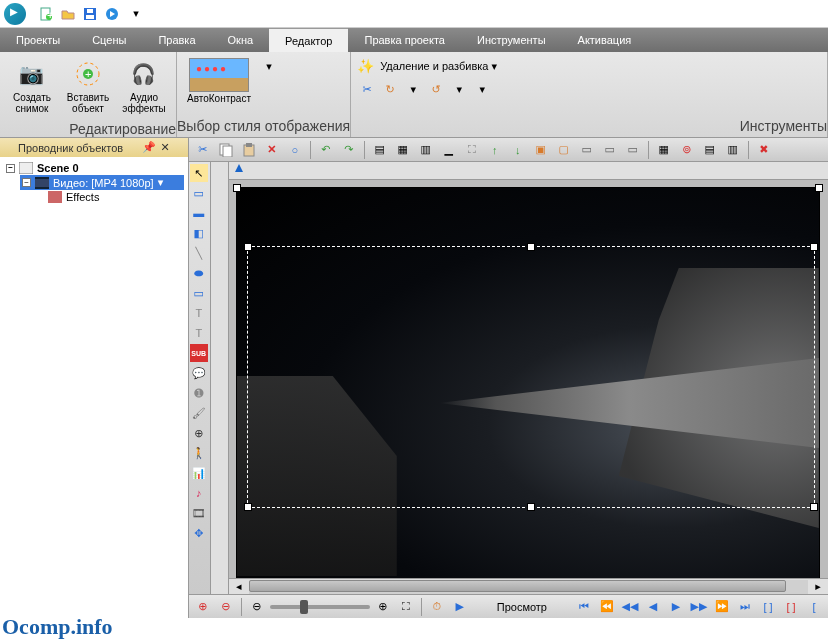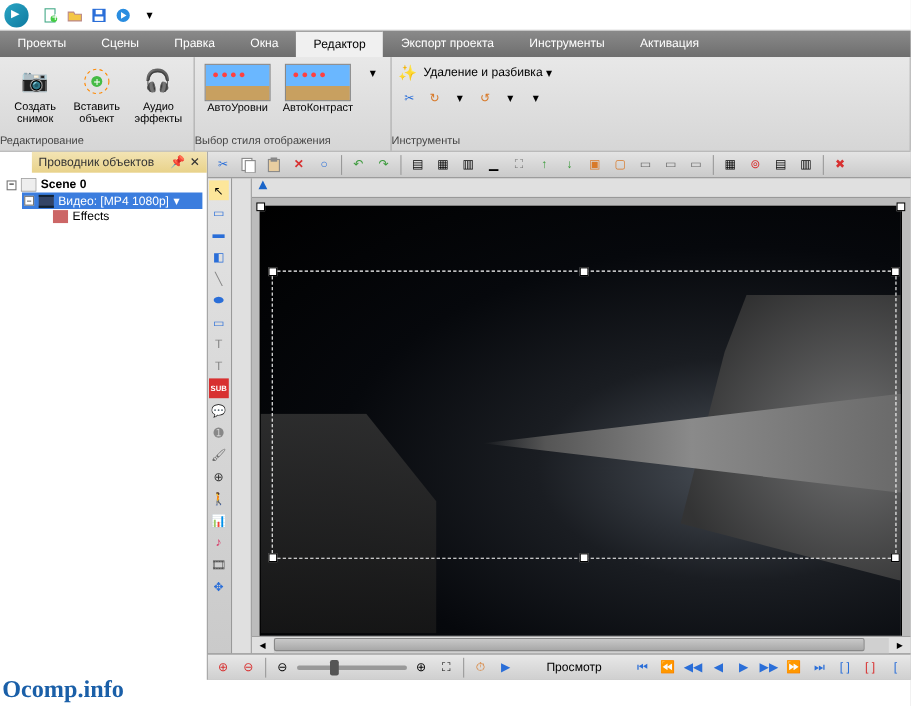--- a/index.html
+++ b/index.html
@@ -14,36 +14,36 @@
 
 
 .menubar { height: 24px; background: linear-gradient(#8a8a8a, #6e6e6e); display: flex; align-items: stretch; color: #fff; }
 .menu-item { padding: 0 16px; display: flex; align-items: center; cursor: pointer; }
 .menu-item.active { background: #f0f0f0; color: #000; border-top: 1px solid #999; }
 
 
 .ribbon { height: 86px; background: linear-gradient(#e8e8e8, #d6d6d6); border-bottom: 1px solid #999; display: flex; }
 .ribbon-group { border-right: 1px solid #aaa; display: flex; flex-direction: column; }
 .ribbon-group-body { flex: 1; display: flex; align-items: flex-start; padding: 4px 6px; gap: 4px; }
-.ribbon-group-title { text-align: left; font-size: 10px; color: #444; padding: 1px 0 3px; }
+.ribbon-group-title { text-align: right; font-size: 14px; color: #444; padding: 1px 0 3px; }
 .ribbon-btn-lg { display: flex; flex-direction: column; align-items: center; justify-content: flex-start; width: 52px; padding: 2px; cursor: pointer; text-align: center; line-height: 1.1; }
 .ribbon-btn-lg .ico { width: 32px; height: 32px; margin-bottom: 2px; display: flex; align-items: center; justify-content: center; font-size: 20px; }
 .ribbon-btn-lg span { font-size: 10px; }
 .thumb { width: 60px; height: 34px; border: 1px solid #888; margin-bottom: 1px; }
 .thumb.red { background: radial-gradient(circle at 40% 40%, #ff5252, #c41818); border-radius: 50%; width: 34px; height: 34px; position: relative; }
 .thumb.red::after { content: ""; position: absolute; left: 4px; top: 4px; right: 4px; bottom: 4px; border: 2px solid #062a62; border-radius: 50%; transform: rotate(-20deg); }
 .thumb.balloons { background: linear-gradient(#6ab7ff 0%, #6ab7ff 60%, #c8a060 60%, #c8a060 100%); position: relative; }
 .thumb.balloons::after { content: "●●●●"; position: absolute; top: 4px; left: 6px; color: #ff4040; font-size: 10px; letter-spacing: 2px; }
 .instr-row { display: flex; gap: 3px; align-items: center; }
 .instr-btn { width: 20px; height: 18px; display: flex; align-items: center; justify-content: center; cursor: pointer; }
 
 
 .workspace { display: flex; height: 480px; }
 .panel { width: 195px; background: #fff; border-right: 1px solid #999; display: flex; flex-direction: column; }
-.panel-header { background: linear-gradient(#f3e4b4, #e8d28a); padding: 3px 6px; display: flex; align-items: center; justify-content: space-between; font-size: 11px; color: #333; margin-left: 29px; }
+.panel-header { background: linear-gradient(#f3e4b4, #e8d28a); padding: 3px 18px; display: flex; align-items: center; justify-content: space-between; font-size: 11px; color: #333; }
 .panel-header .ctrls { display: flex; gap: 4px; }
 .tree { padding: 4px; flex: 1; }
 .tree-row { display: flex; align-items: center; gap: 4px; padding: 1px 2px; cursor: pointer; }
 .tree-row.root { font-weight: bold; }
 .tree-row.selected { background: #3b7dde; color: #fff; }
 .tree-toggler { width: 9px; height: 9px; border: 1px solid #777; display: flex; align-items: center; justify-content: center; font-size: 8px; line-height: 1; }
 .tree-icon { width: 14px; height: 12px; }
 
 
 .editor-col { flex: 1; display: flex; flex-direction: column; background: #b8b8b8; }
@@ -112,21 +112,21 @@
   </div>
   <div class="qat-btn" style="margin-left:4px">▾</div>
 </div>
 
 <div class="menubar">
   <div class="menu-item">Проекты</div>
   <div class="menu-item">Сцены</div>
   <div class="menu-item">Правка</div>
   <div class="menu-item">Окна</div>
   <div class="menu-item active">Редактор</div>
-  <div class="menu-item">Экспорт проекта</div>
+  <div class="menu-item">Правка проекта</div>
   <div class="menu-item">Инструменты</div>
   <div class="menu-item">Активация</div>
 </div>
 
 <div class="ribbon">
 
   <div class="ribbon-group">
     <div class="ribbon-group-body">
       <div class="ribbon-btn-lg">
         <div class="ico">📷</div>
@@ -148,24 +148,20 @@
         <div class="ico">🎧</div>
         <span>Аудио
 эффекты</span>
       </div>
     </div>
     <div class="ribbon-group-title">Редактирование</div>
   </div>
 
   <div class="ribbon-group">
     <div class="ribbon-group-body">
-      <div class="ribbon-btn-lg" style="width:66px">
-        <div class="thumb balloons"></div>
-        <span>АвтоУровни</span>
-      </div>
       <div class="ribbon-btn-lg" style="width:72px">
         <div class="thumb balloons"></div>
         <span>АвтоКонтраст</span>
       </div>
       <div class="tb-btn">▾</div>
     </div>
     <div class="ribbon-group-title">Выбор стиля отображения</div>
   </div>
 
   <div class="ribbon-group" style="flex:1">

